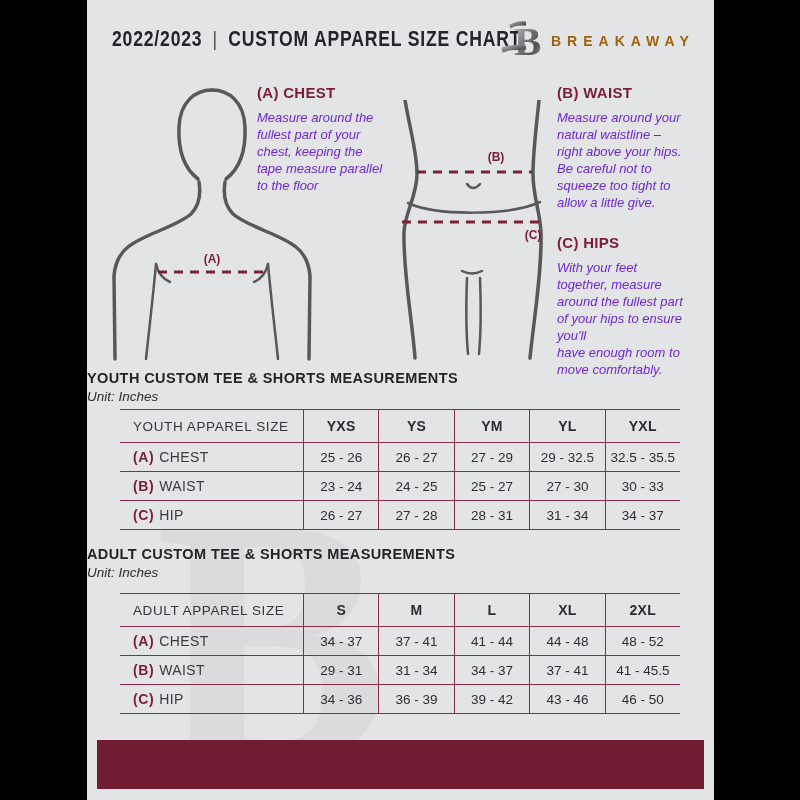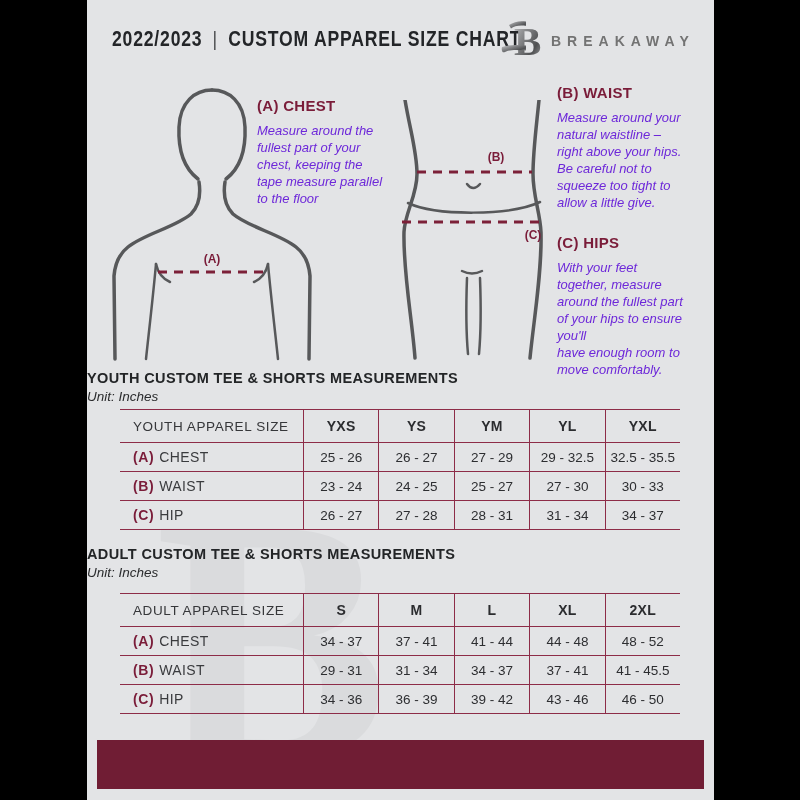--- a/index.html
+++ b/index.html
@@ -5,21 +5,21 @@
   html,body{margin:0;padding:0;width:800px;height:800px;background:#000;overflow:hidden;
     font-family:"Liberation Sans",sans-serif;}
   .page{position:absolute;left:87px;top:0;width:627px;height:800px;background:#e3e4e6;overflow:hidden;}
   .abs{position:absolute;}
 
   
   .doc-title{left:25px;top:26px;font-size:22px;font-weight:bold;color:#232528;letter-spacing:1px;
     transform:scaleX(.8);transform-origin:left center;white-space:nowrap;display:flex;align-items:baseline;z-index:3;}
   .doc-title .pipe{font-weight:normal;color:#3a3b3d;margin:0 13px;font-size:20px;}
   .brand-logo{left:414px;top:16px;z-index:3;}
-  .brand-name{left:464px;top:33px;font-size:14px;font-weight:bold;letter-spacing:6px;color:#737373;z-index:3;}
+  .brand-name{left:464px;top:33px;font-size:14px;font-weight:bold;letter-spacing:6px;color:#a16207;z-index:3;}
 
   
   .fig{z-index:1;}
   .fig path{fill:none;stroke:#57585a;stroke-width:3.5;stroke-linecap:round;}
   .fig path.thin{stroke-width:2.5;}
   .fig path.dash{stroke:#7c2038;stroke-width:3;stroke-dasharray:9 7;stroke-linecap:butt;}
   .diag-label{width:44px;text-align:center;font-size:12px;font-weight:bold;color:#7a1c39;z-index:2;}
 
   
   .instr{z-index:2;}
@@ -97,21 +97,21 @@
     <path class="thin" d="M 20,103 C 48,116 122,116 152,102"></path>
     <path class="thin" d="M 74,171 Q 84,176 94,171"></path>
     <path class="thin" d="M 79,178 C 78,205 78,232 80,254"></path>
     <path class="thin" d="M 92,178 C 93,205 93,232 91,254"></path>
     <path class="dash" d="M 29,72 H 144"></path>
     <path class="dash" d="M 14,122 H 158"></path>
   </svg>
   <div class="abs diag-label" style="left:387px;top:150px;">(B)</div>
   <div class="abs diag-label" style="left:424px;top:228px;">(C)</div>
 
-  <div class="abs instr" style="left:170px;top:97px;width:140px;">
+  <div class="abs instr" style="left:170px;top:84px;width:140px;">
     <h3>(A) CHEST</h3>
     <p>Measure around the
 fullest part of your
 chest, keeping the
 tape measure parallel
 to the floor</p>
   </div>
   <div class="abs instr" style="left:470px;top:84px;width:152px;">
     <h3>(B) WAIST</h3>
     <p>Measure around your

